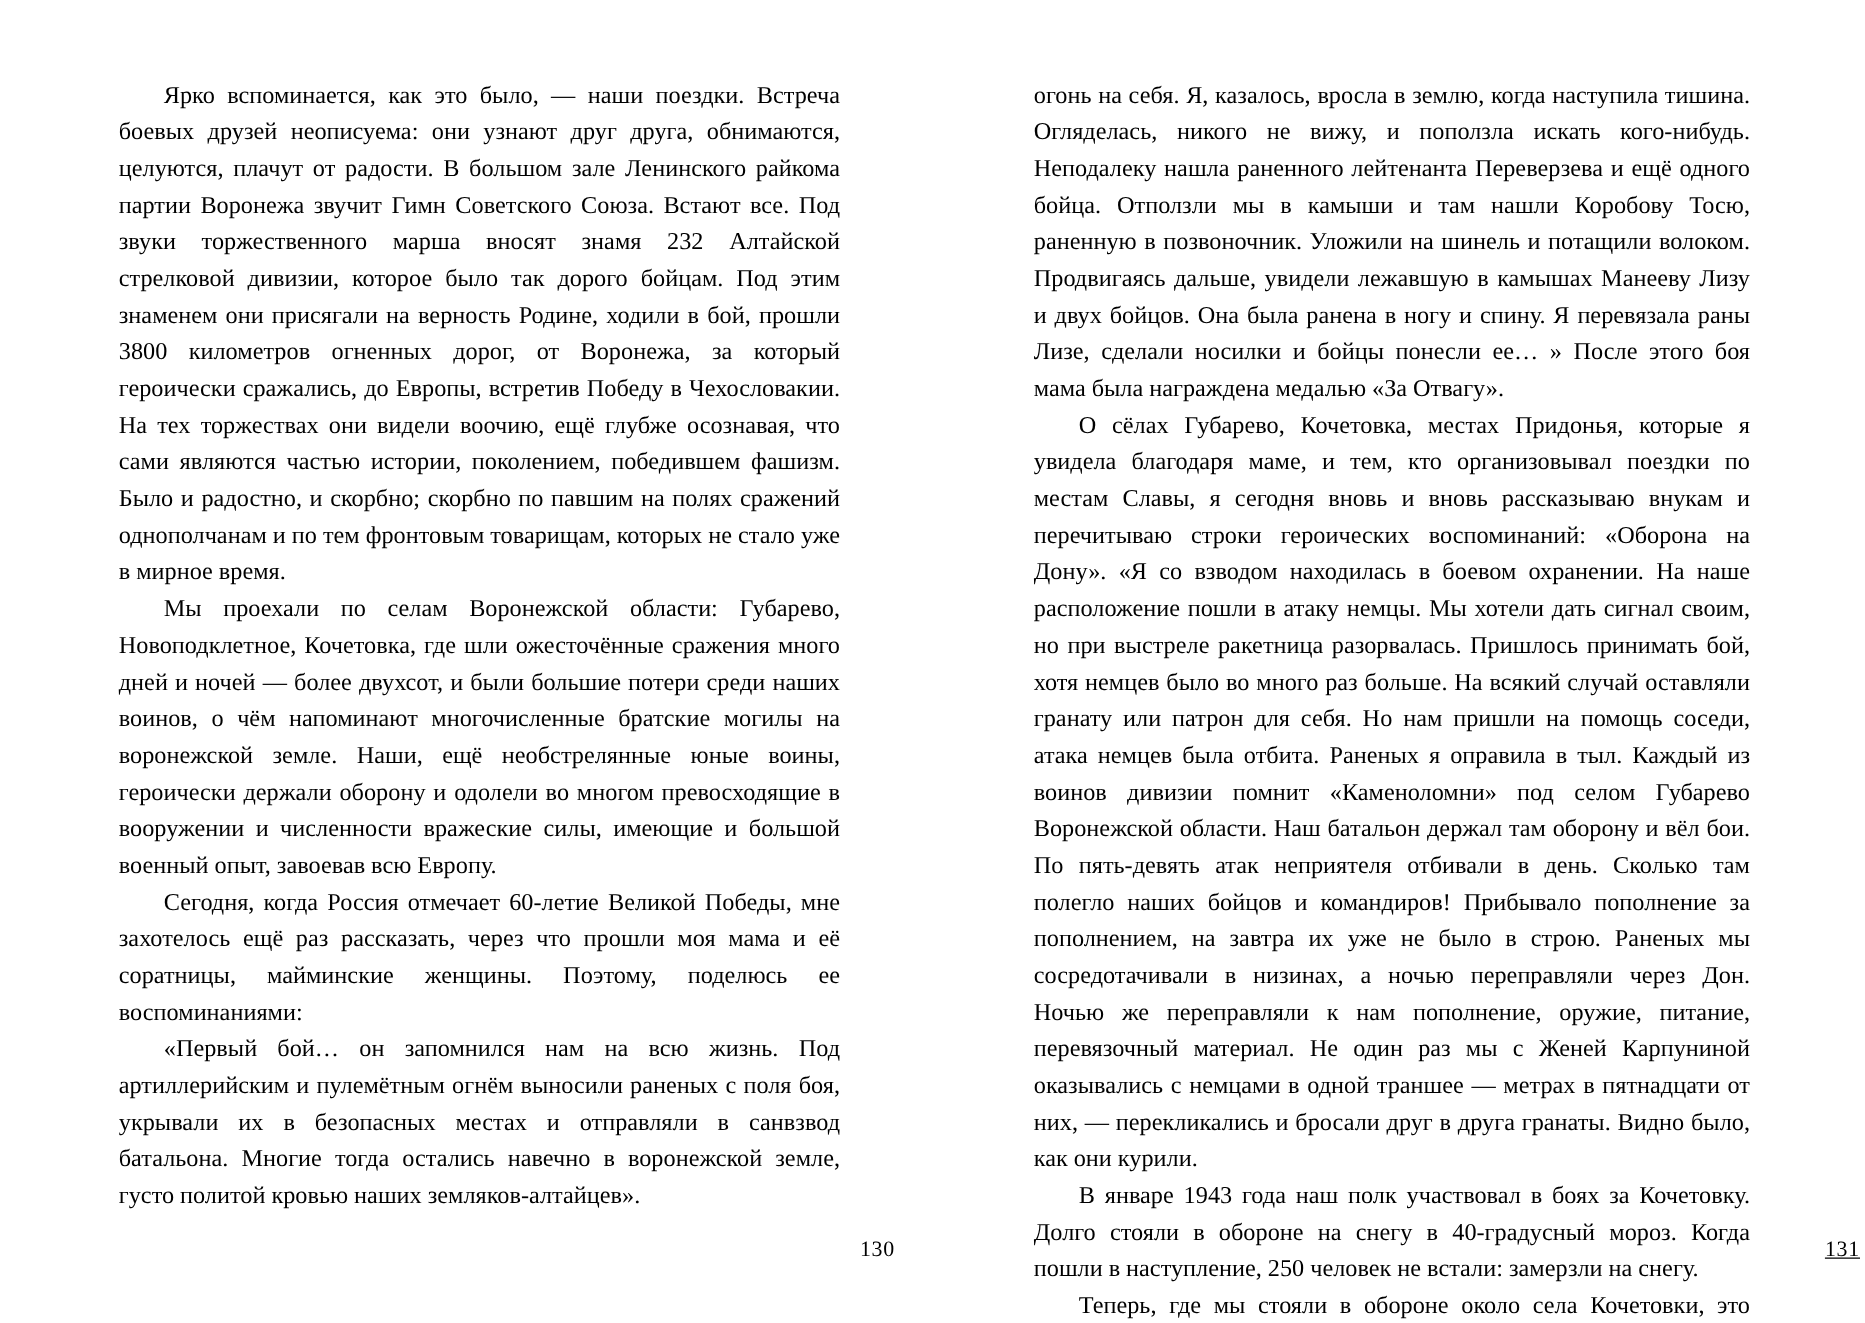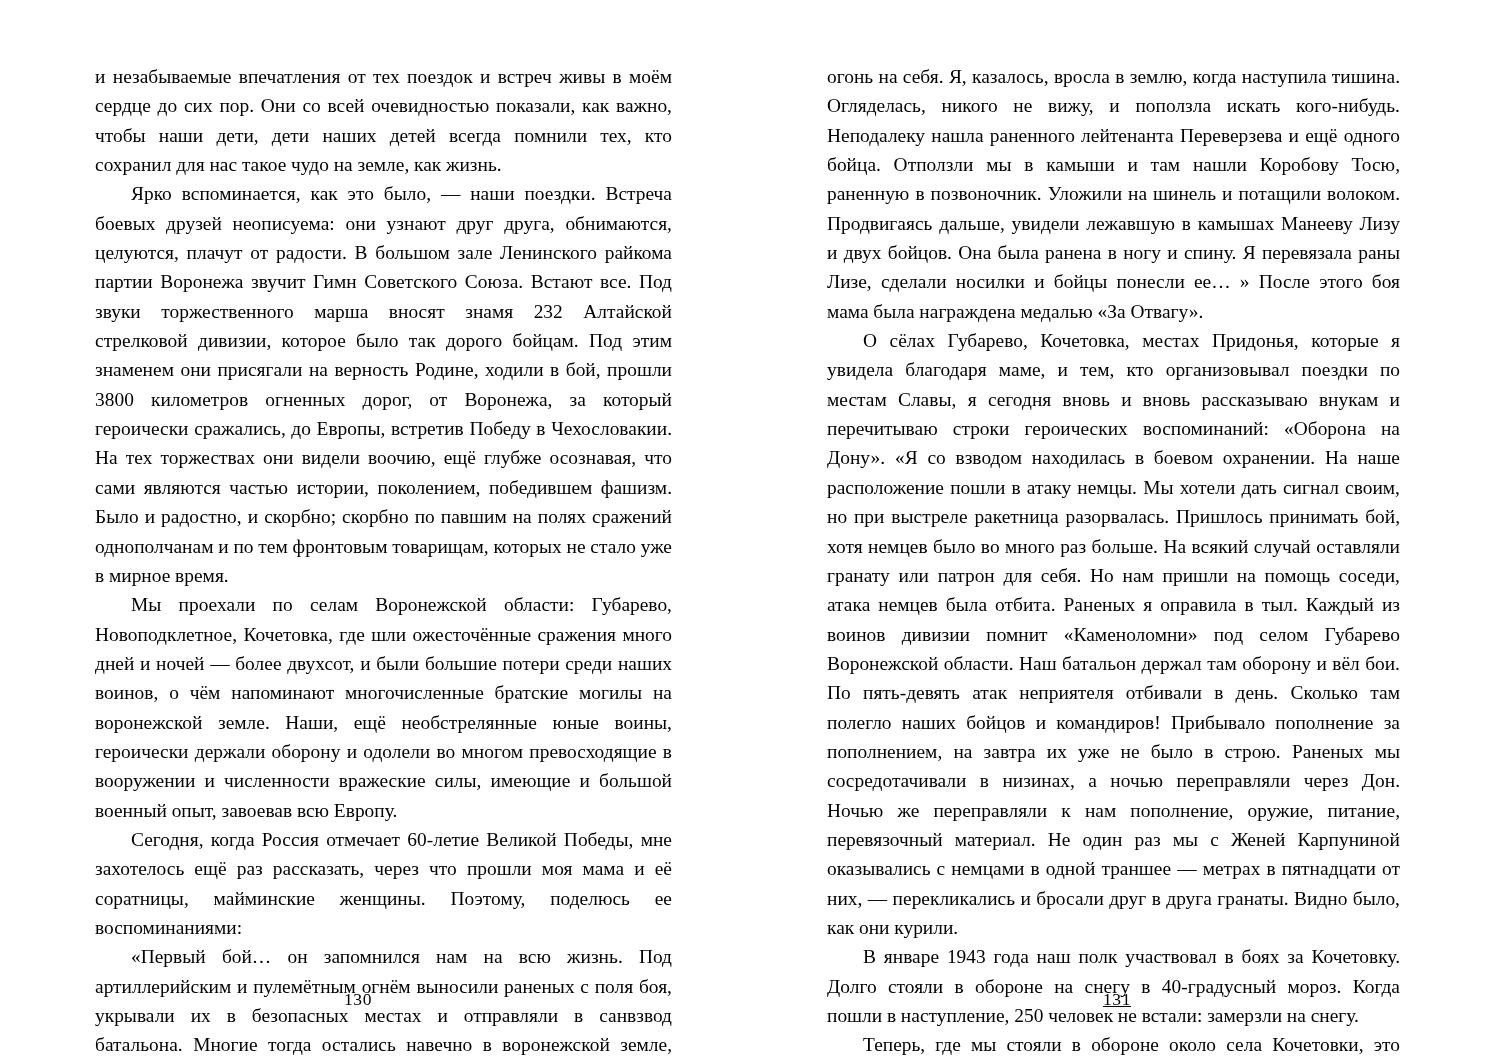--- a/index.html
+++ b/index.html
@@ -45,36 +45,35 @@
     text-indent: 36px;
   }
   .textblock p.noindent { text-indent: 0; }
   .textblock b { font-weight: normal; }
 
   .folio {
     position: absolute;
     bottom: 50px;
     left: 0;
     right: 0;
-    text-align: center;
+    text-align: right;
     font-size: 17.5px;
     line-height: 1;
     letter-spacing: 0.6px;
   }
   .page-left  .folio { padding-right: 30px; }
   .page-right .folio { padding-right: 4px; text-decoration: underline; }
 </style>
 </head>
 <body>
 
 <div class="spread">
 
   <div class="page page-left">
     <div class="textblock" id="left-body">
-        <p class="noindent"><span>и незабываемые впечатления от тех поездок и встреч живы в моём сердце до сих пор. Они со всей очевидностью показали, как важно, чтобы наши дети, дети наших детей всегда помнили тех, кто сохранил для нас такое чудо на земле, как жизнь.</span></p>
         <p><span>Ярко вспоминается, как это было, — наши поездки. Встреча боевых друзей неописуема: они узнают друг друга, обнимаются, целуются, плачут от радости. В большом зале Ленинского райкома партии Воронежа звучит Гимн Советского Союза. Встают все. </span><b>Под звуки торжественного марша вносят знамя 232 Алтайской стрелковой дивизии, которое было так дорого бойцам. Под этим знаменем они присягали на верность Родине, ходили в бой, прошли 3800 километров огненных дорог, от Воронежа, за который героически сражались, до Европы, встретив Победу в Чехословакии.</b><span> На тех торжествах они видели воочию, ещё глубже осознавая, что сами являются частью истории, поколением, победившем фашизм. Было и радостно, и скорбно; скорбно по павшим на полях сражений однополчанам и по тем фронтовым товарищам, которых не стало уже в мирное время.</span></p>
         <p><span>Мы проехали по селам Воронежской области: Губарево, Новоподклетное, Кочетовка, где шли ожесточённые сражения много дней и ночей — более двухсот, и были большие потери среди наших воинов, о чём напоминают многочисленные братские могилы на воронежской земле. Наши, ещё необстрелянные юные воины, героически держали оборону и одолели во многом превосходящие в вооружении и численности вражеские силы, имеющие и большой военный опыт, завоевав всю Европу.</span></p>
         <p><span>Сегодня, когда Россия отмечает 60-летие Великой Победы, мне захотелось ещё раз рассказать, через что прошли моя мама и её соратницы, майминские женщины. Поэтому, поделюсь ее воспоминаниями:</span></p>
         <p><span>«Первый бой… он запомнился нам на всю жизнь. Под артиллерийским и пулемётным огнём выносили раненых с поля боя, укрывали их в безопасных местах и отправляли в санвзвод батальона. </span><b>Многие тогда остались навечно в воронежской земле, густо политой кровью наших земляков-алтайцев».</b></p>
       </div>
     <div class="folio">130</div>
   </div>
 
   <div class="page page-right">
     <div class="textblock" id="right-body">

